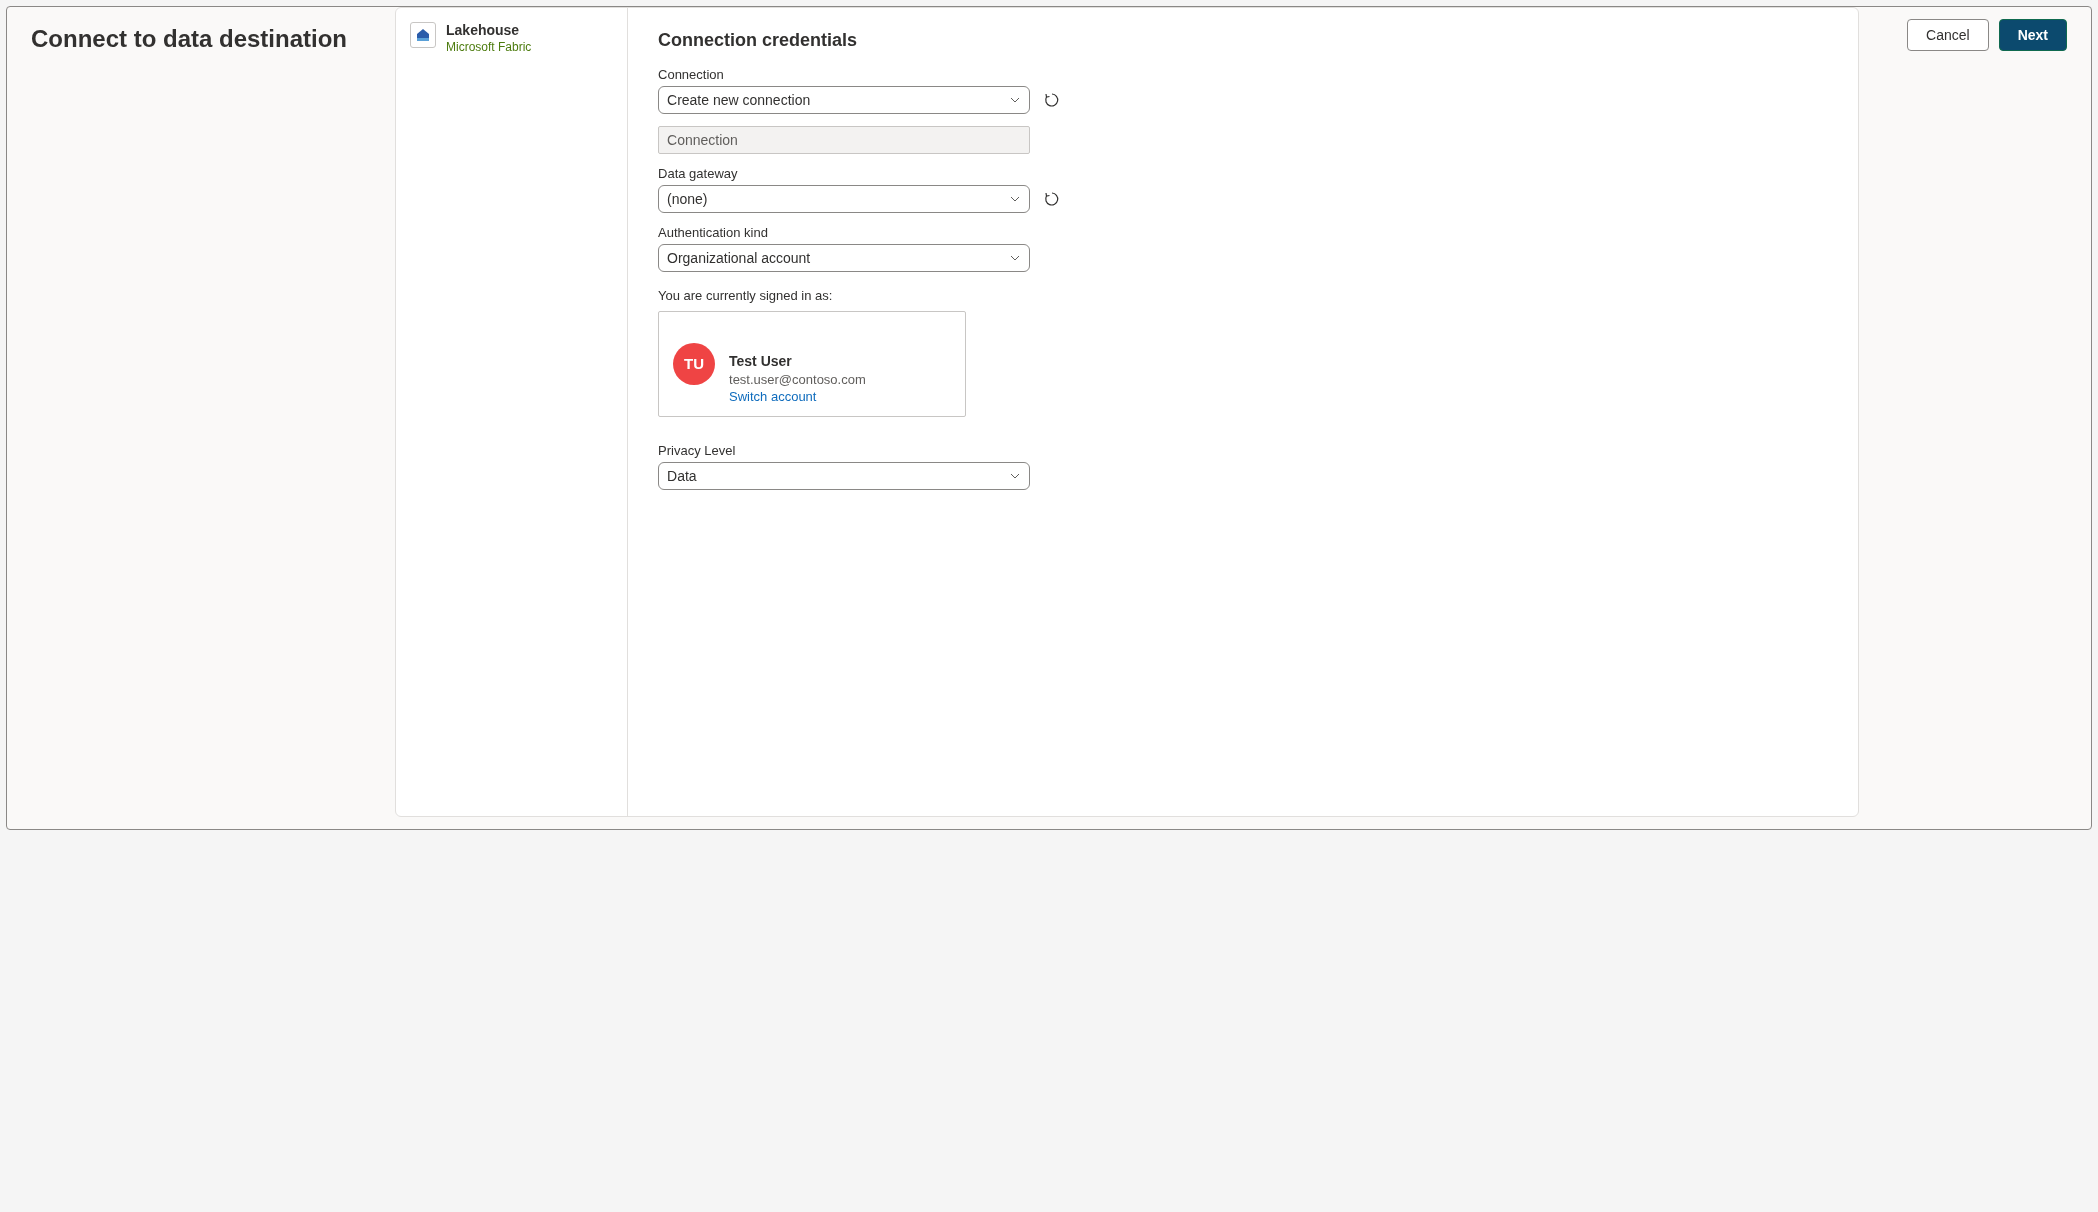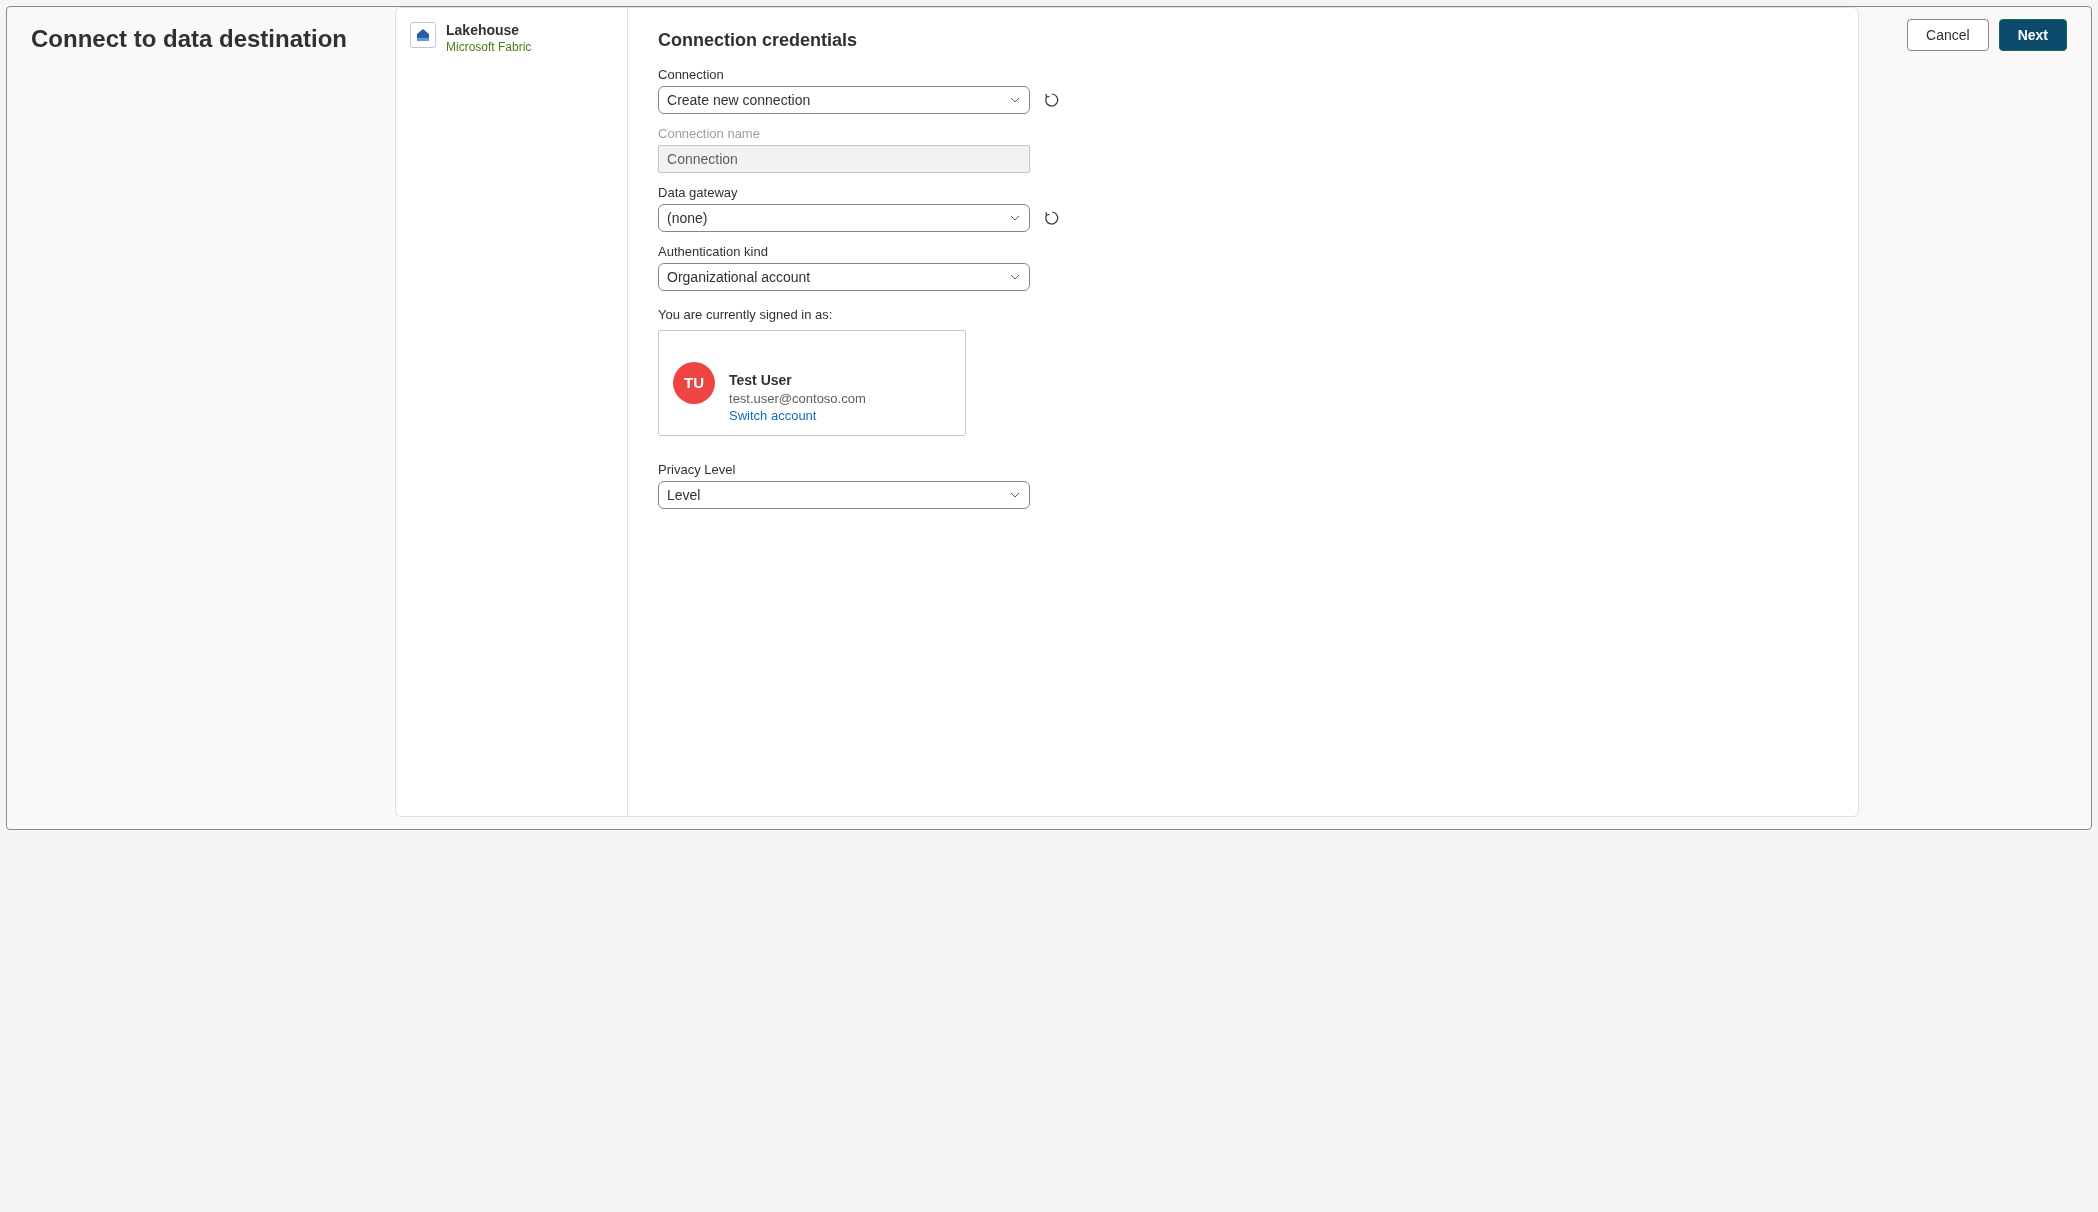--- a/index.html
+++ b/index.html
@@ -217,21 +217,20 @@
           <button class="refresh-btn">
             <svg width="16" height="16" viewBox="0 0 16 16">
               <path d="M8 2 A6 6 0 1 1 2.5 5" fill="none" stroke="#323130" stroke-width="1.2"></path>
               <path d="M2 2 L2.5 5 L5.5 4.5" fill="none" stroke="#323130" stroke-width="1.2"></path>
             </svg>
           </button>
         </div>
       </div>
 
       <div class="field-row">
-        <label class="field-label disabled">Connection name</label>
         <div class="textbox">
           <span>Connection</span>
         </div>
       </div>
 
       <div class="field-row">
         <label class="field-label">Data gateway</label>
         <div class="select-row">
           <div class="select">
             <span>(none)</span>
@@ -269,21 +268,21 @@
         <div class="user-info">
           <span class="user-name">Test User</span>
           <span class="user-email">test.user@contoso.com</span>
           <a class="switch-link">Switch account</a>
         </div>
       </div>
 
       <div class="field-row privacy-section">
         <label class="field-label">Privacy Level</label>
         <div class="select">
-          <span>Level</span>
+          <span>Data</span>
           <span class="chevron">
             <svg width="12" height="12" viewBox="0 0 12 12">
                 <path d="M2 4 L6 8 L10 4" fill="none" stroke="currentColor" stroke-width="1"></path>
               </svg>
           </span>
         </div>
       </div>
     </main>
   </div>
 

